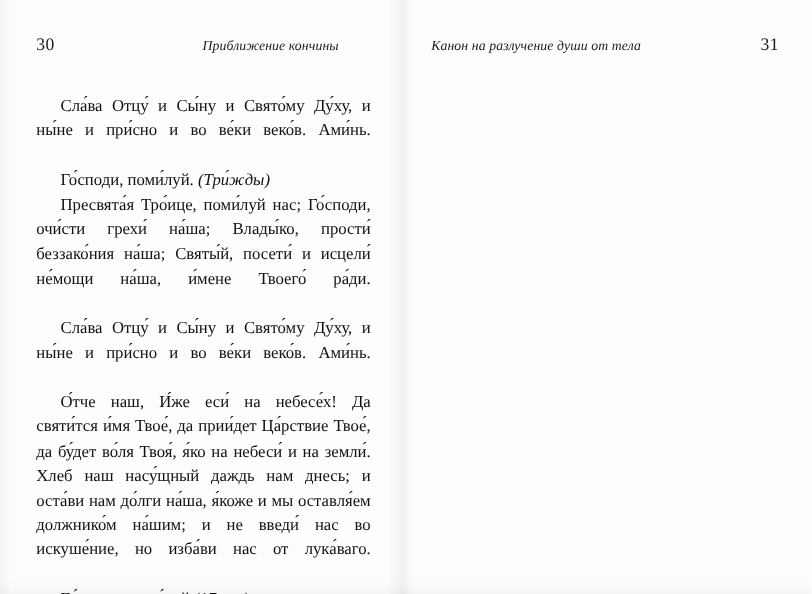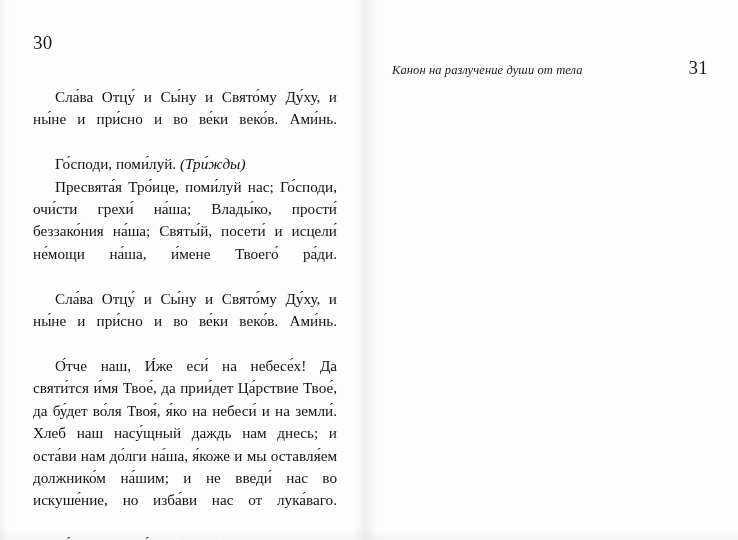--- a/index.html
+++ b/index.html
@@ -73,25 +73,25 @@
     justify-content: flex-start;
   }
   .page-right .running-head {
     left: 22px;
     right: 30px;
     justify-content: flex-start;
     gap: 36px;
   }
   .folio {
     font-style: normal;
-    font-size: 19px;
+    font-size: 16px;
     letter-spacing: 0.3px;
   }
   .page-left .folio  { margin-right: auto; }
-  .page-right .folio { margin-left: auto; margin-top: 25px; }
+  .page-right .folio { margin-left: auto; }
   .head-title-left  { margin-right: 38px; }
   .head-title-right { margin-right: 0; }
 
   .textblock {
     position: absolute;
     top: 58px;
     font-size: 15.2px;
     line-height: 22.4px;
     text-align: justify;
     text-justify: inter-word;
@@ -118,20 +118,21 @@
 </style>
 </head>
 <body>
 
 <div id="scan">
 
   <div class="page page-left">
 
     <div class="running-head">
       <span class="folio">30</span>
+      <span class="head-title-left">Приближение кончины</span>
     </div>
 
     <div class="textblock">
 
       <p class="para"><span>Сла́ва Отцу́ и Сы́ну и Свято́му Ду́ху, и ны́не и при́сно и во ве́ки веко́в. Ами́нь.</span></p>
 
       <p class="para noexpand"><span>Го́споди, поми́луй. </span><em class="rubric">(Три́жды)</em></p>
 
       <p class="para"><span>Пресвята́я Тро́ице, поми́луй нас; Го́споди, очи́сти грехи́ на́ша; Влады́ко, прости́ беззако́ния на́ша; Святы́й, посети́ и исцели́ не́мощи на́ша, и́мене Твоего́ ра́ди.</span></p>
 

